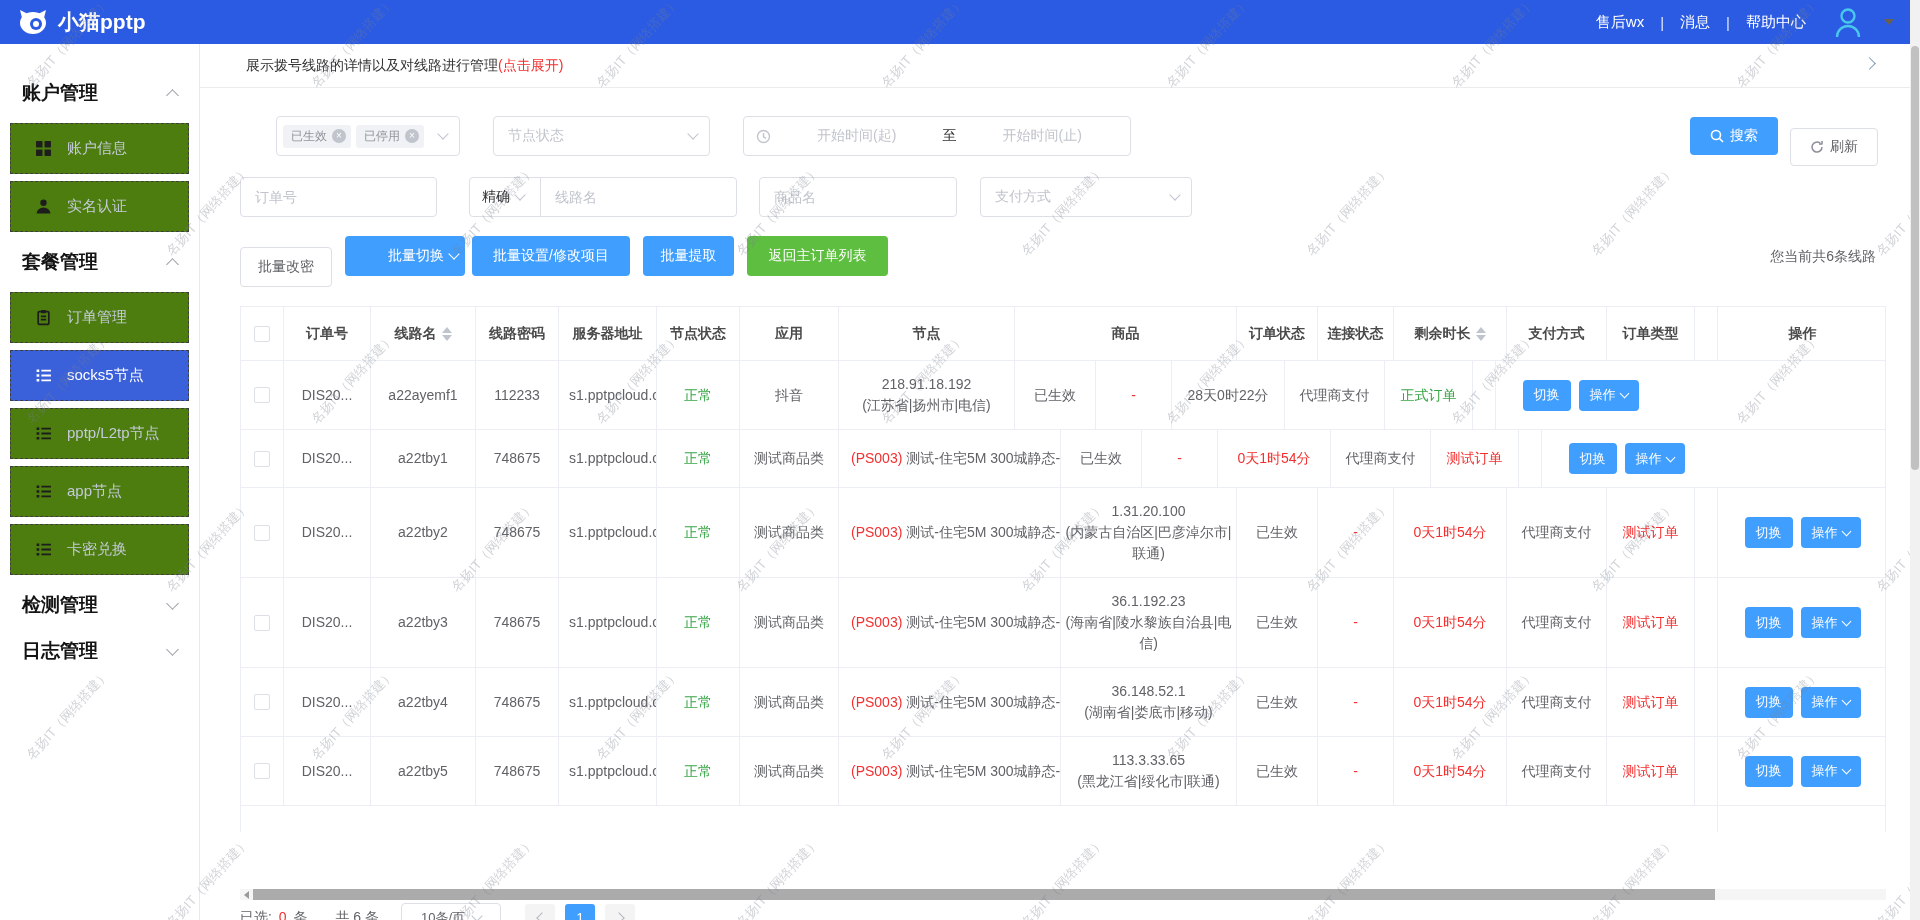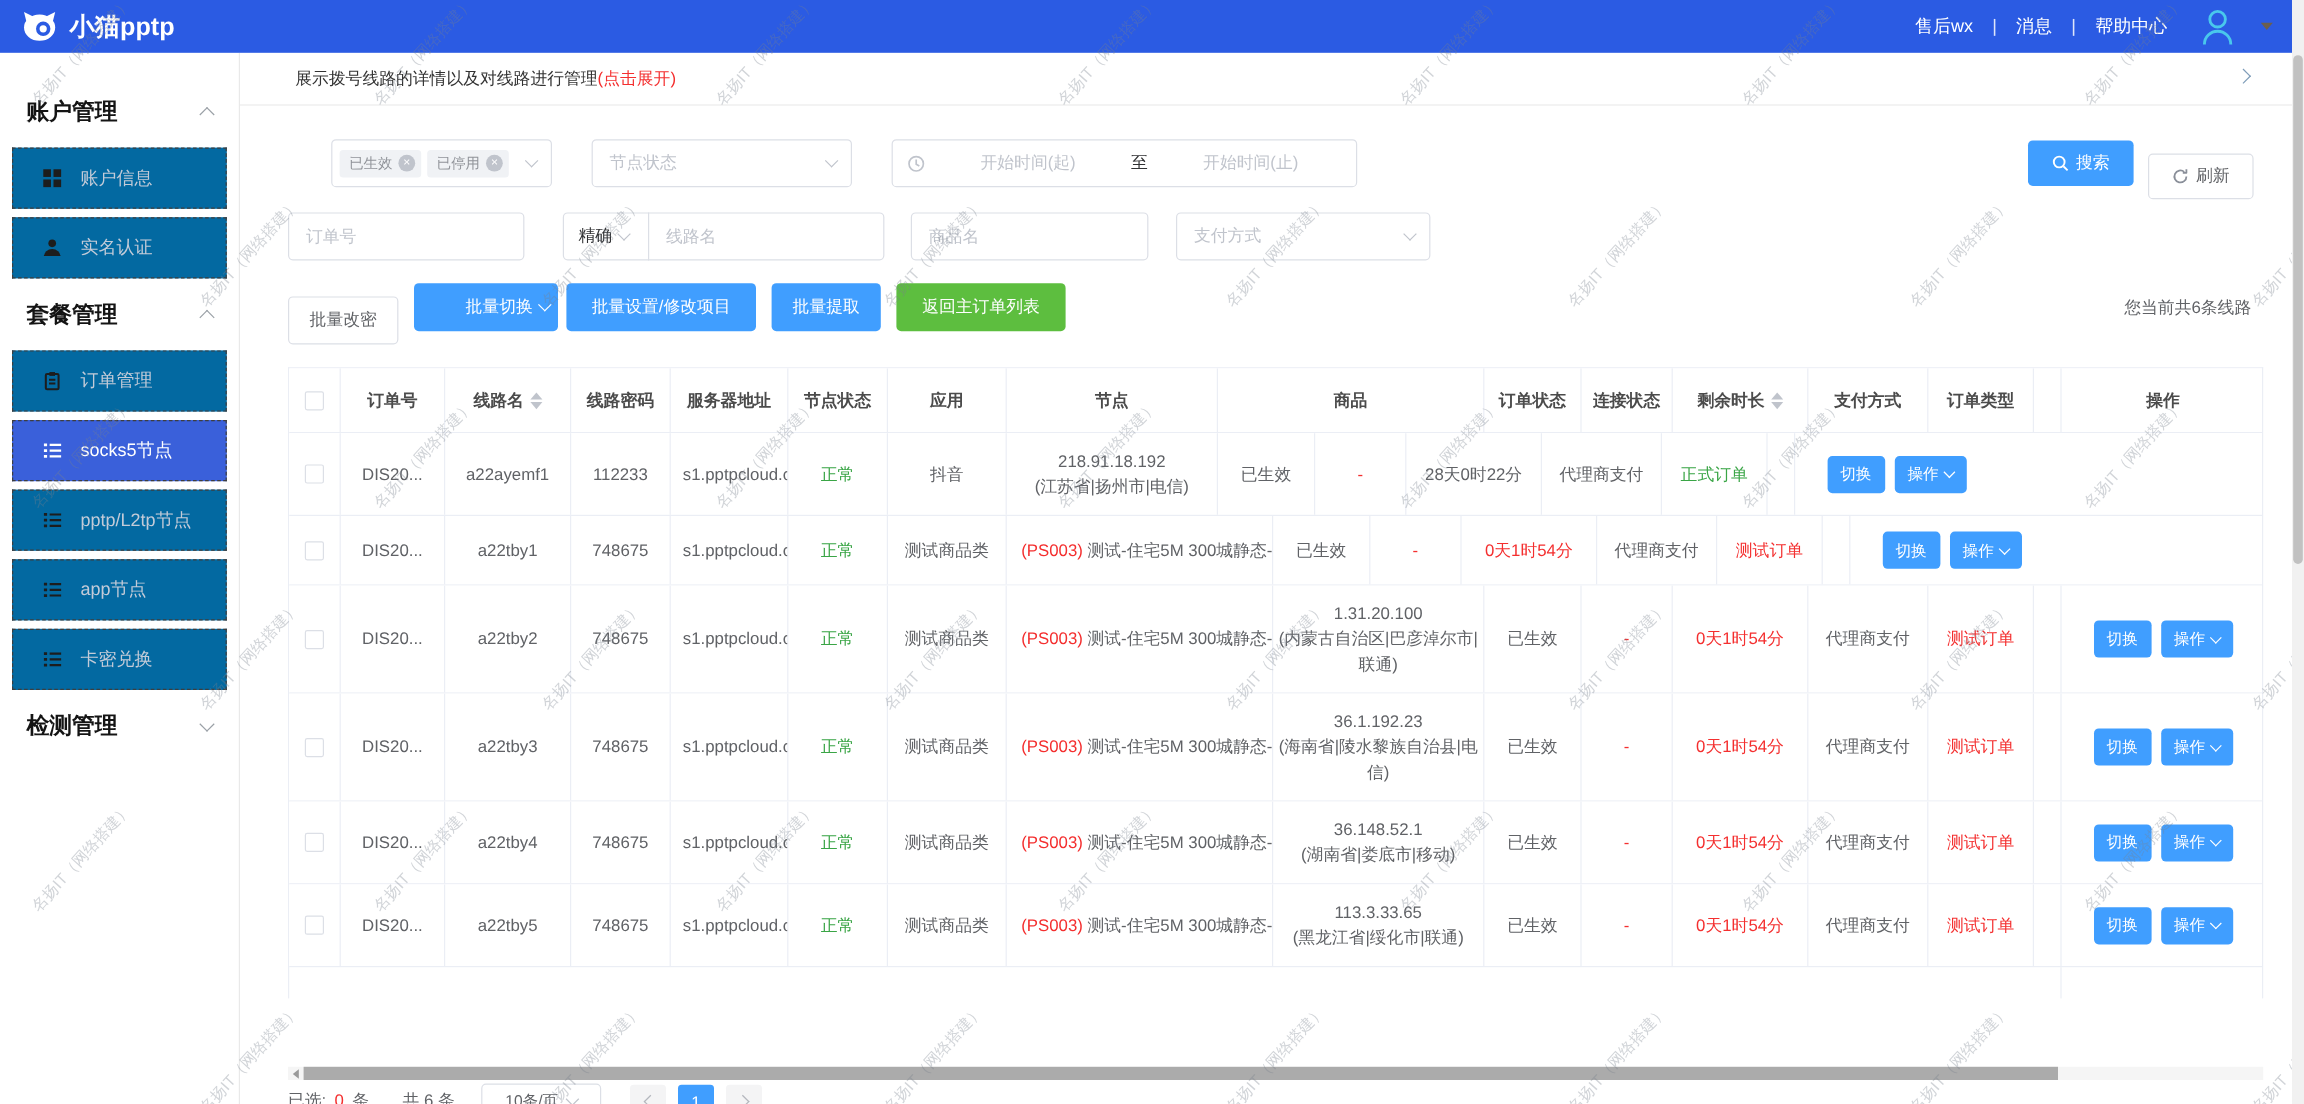--- a/index.html
+++ b/index.html
@@ -20,21 +20,21 @@
     border-top:6px solid #6b5f4e;margin-left:2px;}
   .main{display:flex;height:876px;position:relative;}
   
   .sidebar{width:200px;border-right:1px solid #e9e9e9;padding-top:26px;background:#fff;flex:none;}
   .side-sec{display:flex;align-items:center;justify-content:space-between;
     padding:10px 22px 10px 22px;font-size:19px;font-weight:bold;color:#141414;cursor:pointer;}
   .chev{width:9px;height:9px;border-right:1.6px solid #9aa0a6;border-bottom:1.6px solid #9aa0a6;flex:none;}
   .chev.up{transform:rotate(-135deg);margin-top:5px;}
   .chev.down{transform:rotate(45deg);margin-bottom:4px;}
   .side-item{margin:7px 10px;border:1px dashed #3e3e3e;height:51px;display:flex;align-items:center;
-    gap:15px;padding-left:24px;font-size:15px;color:#c3cbd8;cursor:pointer;background:#0369a1;}
+    gap:15px;padding-left:24px;font-size:15px;color:#c3cbd8;cursor:pointer;background:#4d7c0f;}
   .side-item .ic{width:17px;height:17px;color:#1d1d1d;flex:none;display:flex;}
   .side-item .ic svg{width:17px;height:17px;}
   .side-item.active{background:var(--active);color:#fff;}
   .side-item.active .ic{color:#fff;}
   
   .content{position:relative;width:1710px;height:876px;background:#fff;overflow:hidden;}
   .content-head{position:absolute;left:0;top:0;width:100%;height:44px;border-bottom:1px solid #ececec;
     display:flex;align-items:center;padding-left:46px;font-size:14px;color:#333;}
   .content-head .red{color:var(--danger);}
   .head-chev{position:absolute;right:36px;top:15px;width:9px;height:9px;border-top:1.6px solid #7f9db9;
@@ -201,20 +201,24 @@
             <path d="M6 3.5 h9 M6 8 h9 M6 12.5 h9"></path>
             <path d="M1.5 3.5 h2.5 M1.5 8 h2.5 M1.5 12.5 h2.5" stroke-width="2.2"></path>
           </svg>
         </span>
         <span>卡密兑换</span>
       </div>
       <div class="side-sec">
         <span>检测管理</span>
         <span class="chev down"></span>
       </div>
+      <div class="side-sec">
+        <span>日志管理</span>
+        <span class="chev down"></span>
+      </div>
     </aside>
 
   <section class="content">
     <div class="content-head">
       <span>展示拨号线路的详情以及对线路进行管理</span>
         <span class="red" style="cursor:pointer;">(点击展开)</span>
       <span class="head-chev"></span>
     </div>
 
     <div class="ctl" style="left:76px;top:72px;width:184px;padding:0 24px 0 6px;gap:5px;">

